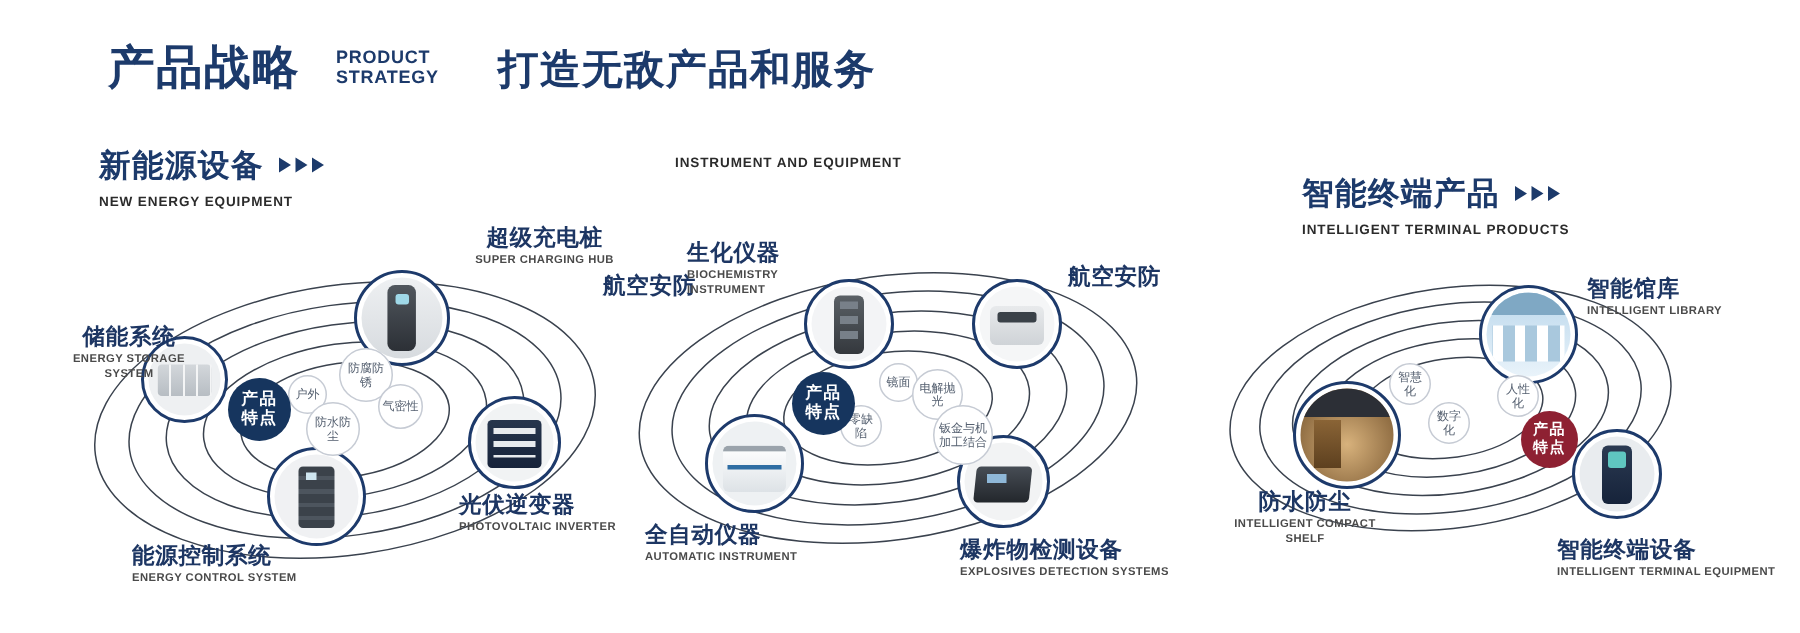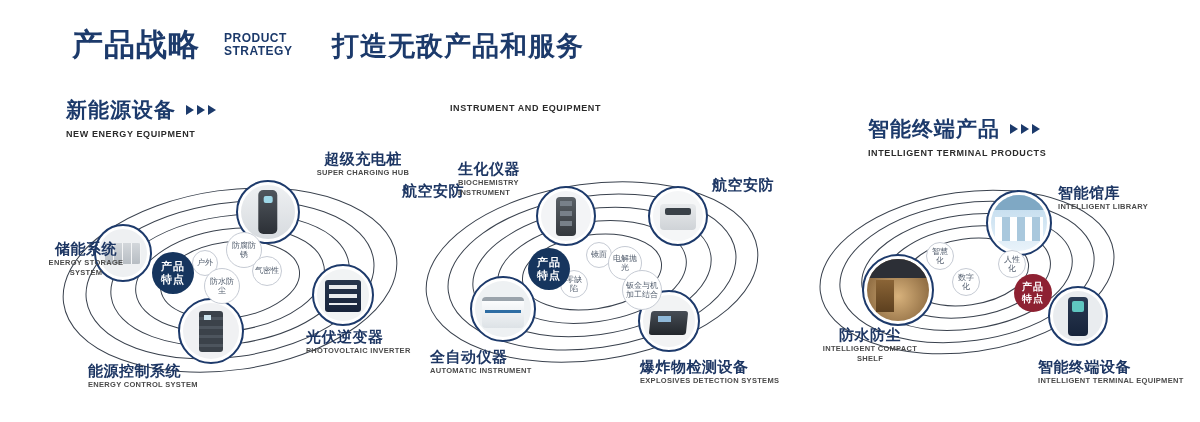--- a/index.html
+++ b/index.html
@@ -122,21 +122,21 @@
         <div class="photo img-charger"></div>
       </div>
     <div class="nlabel" style="left:258px;top:10px;width:130px;text-align:center;">
       <div class="nl-cn">超级充电桩</div>
       <div class="nl-en">SUPER CHARGING HUB</div>
     </div>
 
     <div class="node" style="left:54px;top:84px;width:58px;height:58px;">
         <div class="photo img-storage"></div>
       </div>
-    <div class="nlabel" style="left:0px;top:76px;width:92px;text-align:center;margin-top:24px;">
+    <div class="nlabel" style="left:0px;top:76px;width:92px;text-align:center;">
       <div class="nl-cn">储能系统</div>
       <div class="nl-en">ENERGY STORAGE SYSTEM</div>
     </div>
 
     <div class="node" style="left:272px;top:124px;width:62px;height:62px;">
         <div class="photo img-inverter"></div>
       </div>
     <div class="nlabel" style="left:266px;top:188px;width:145px;text-align:left;">
       <div class="nl-cn">光伏逆变器</div>
       <div class="nl-en">PHOTOVOLTAIC INVERTER</div>

